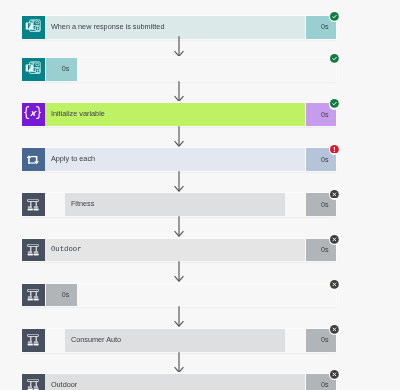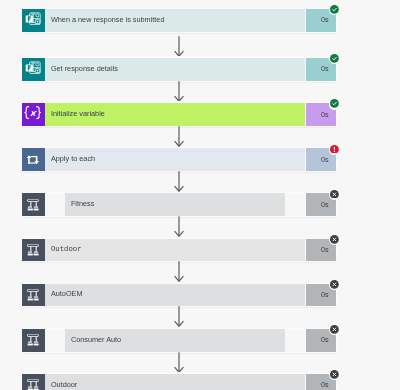--- a/index.html
+++ b/index.html
@@ -18,21 +18,21 @@
   .badge{position:absolute;right:-4.05px;top:-5.05px;width:11.5px;height:11.5px;border-radius:50%;
          background:#fafafa;display:flex;align-items:center;justify-content:center;}
   .badge svg{display:block;}
   .arrow{position:absolute;left:173.6px;width:10px;display:flex;align-items:stretch;}
   .arrow svg{display:block;width:10px;height:100%;}
 </style>
 </head>
 <body>
 
 <div id="flow">
-<div class="card" style="top:9px;">
+<div class="card" style="top:16px;">
       <div class="icon" style="background:#038387;">
         <svg viewBox="0 0 24 24" width="18" height="18">
           <rect x="7.45" y="2.45" width="14.2" height="15.6" rx="1.7" fill="none" stroke="#ffffff" stroke-width="0.95"></rect>
           <g fill="#ffffff">
             <rect x="9.2" y="3.45" width="6.13" height="0.95"></rect>
             <rect x="11.7" y="3.45" width="1.0" height="6.1"></rect>
             <rect x="9.2" y="9.8" width="11.3" height="0.95"></rect>
             <rect x="11.7" y="10.75" width="1.0" height="4.4"></rect>
             <rect x="9.2" y="15.15" width="6.13" height="0.95"></rect>
           </g>
@@ -81,23 +81,20 @@
           <rect x="15.07" y="11.6" width="6.0" height="5.07" rx="0.6" fill="none" stroke="#ffffff" stroke-width="0.95"></rect>
           <circle cx="18.07" cy="14.13" r="1.15" fill="#ffffff"></circle>
           <rect x="2.27" y="5.95" width="9.46" height="9.34" rx="0.75" fill="#ffffff"></rect>
           <g fill="#038387">
             <rect x="5.2" y="7.2" width="4.4" height="1.55"></rect>
             <rect x="5.2" y="7.2" width="1.75" height="6.67"></rect>
             <rect x="5.2" y="9.75" width="3.5" height="1.5"></rect>
           </g>
         </svg>
       </div>
-      <div class="body" style="background:#dbeae9;">
-        <span class="title">Get response details</span>
-      </div>
       <div class="dur" style="background:#9acfd2;">
         <span>0s</span>
       </div>
       <div class="badge">
         <svg viewBox="0 0 16 16" width="8.8" height="8.8">
           <circle cx="8" cy="8" r="8" fill="#0f7b3f"></circle>
           <path d="M5.0 8.4l2.1 2.3 4.3-4.7" fill="none" stroke="#ffffff" stroke-width="1.7" stroke-linecap="round" stroke-linejoin="round"></path>
         </svg>
       </div>
     </div>
@@ -246,23 +243,20 @@
             <path d="M5.5 4.23h12.85a1.27 1.27 0 0 1 1.27 1.27v0.8a1.27 1.27 0 0 1-1.27 1.27H5.5a1.27 1.27 0 0 1-1.27-1.27v-0.8A1.27 1.27 0 0 1 5.5 4.23zm0.32 0.86a0.73 0.73 0 0 0-0.73 0.73v0.01a0.73 0.73 0 0 0 0.73 0.73h12.21a0.73 0.73 0 0 0 0.73-0.73v-0.01a0.73 0.73 0 0 0-0.73-0.73z"></path>
             <rect x="8.41" y="7.4" width="1.4" height="6.7"></rect>
             <rect x="15.56" y="7.4" width="1.36" height="6.7"></rect>
             <rect x="5.16" y="14.03" width="5.47" height="1.46"></rect>
             <rect x="13.08" y="14.03" width="5.73" height="1.46"></rect>
             <rect x="4.88" y="16.69" width="6.87" height="2.54"></rect>
             <rect x="12.81" y="16.69" width="6.67" height="2.54"></rect>
           </g>
         </svg>
       </div>
-      <div class="body" style="background:#dedfe0;">
-        <span class="title">AutoOEM</span>
-      </div>
       <div class="dur" style="background:#b1b5b8;">
         <span>0s</span>
       </div>
       <div class="badge">
         <svg viewBox="0 0 16 16" width="8.8" height="8.8">
           <circle cx="8" cy="8" r="8" fill="#3f3e3d"></circle>
           <path d="M5.4 5.4l5.2 5.2M10.6 5.4l-5.2 5.2" fill="none" stroke="#ffffff" stroke-width="1.7" stroke-linecap="round"></path>
         </svg>
       </div>
     </div>

